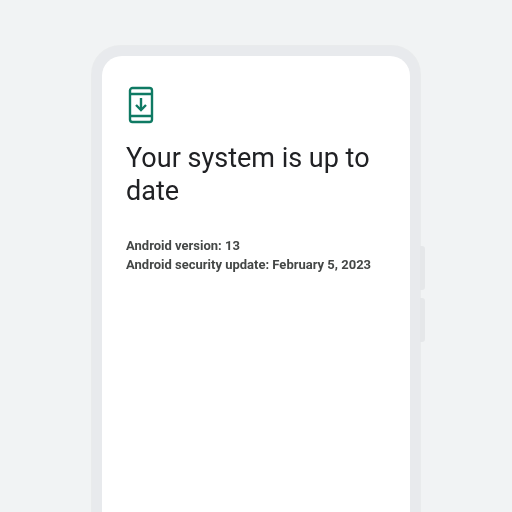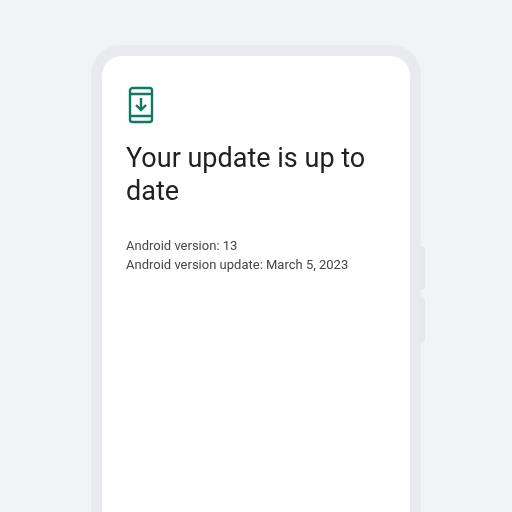--- a/index.html
+++ b/index.html
@@ -55,21 +55,21 @@
       font-weight: 400;
       letter-spacing: 0;
       color: #202124;
       margin-bottom: 28px;
     }
     .info-block {
       font-size: 13px;
       line-height: 1.5;
       color: #444746;
       margin-bottom: 22px;
-      font-weight: 400;
+      font-weight: 700;
     }
     .row { white-space: nowrap; }
     .row .label::after { content: ": "; }
     svg.phone-dl { display: block; }
   </style>
 </head>
 <body>
 
 <div class="stage">
   <div class="phone">
@@ -80,28 +80,28 @@
       <div class="icon-wrap">
         <svg class="phone-dl" width="30" height="38" viewBox="0 0 30 38" fill="none" stroke-width="2.4" stroke="#0f7a63">
           <rect x="4" y="2" width="22" height="34" rx="2.5"></rect>
           <line x1="4" y1="8" x2="26" y2="8"></line>
           <line x1="4" y1="30" x2="26" y2="30"></line>
           <line x1="15" y1="12" x2="15" y2="24"></line>
           <polyline points="10,19 15,24 20,19"></polyline>
         </svg>
       </div>
 
-      <h1 class="title">Your update is up to date</h1>
+      <h1 class="title">Your system is up to date</h1>
 
       <div class="info-block">
         <div class="row">
           <span class="label">Android version</span><span>13</span>
         </div>
         <div class="row">
-          <span class="label">Android version update</span><span>March 5, 2023</span>
+          <span class="label">Android security update</span><span>February 5, 2023</span>
         </div>
       </div>
 
       <div class="info-block">
       </div>
 
     </div>
   </div>
 </div>
 

